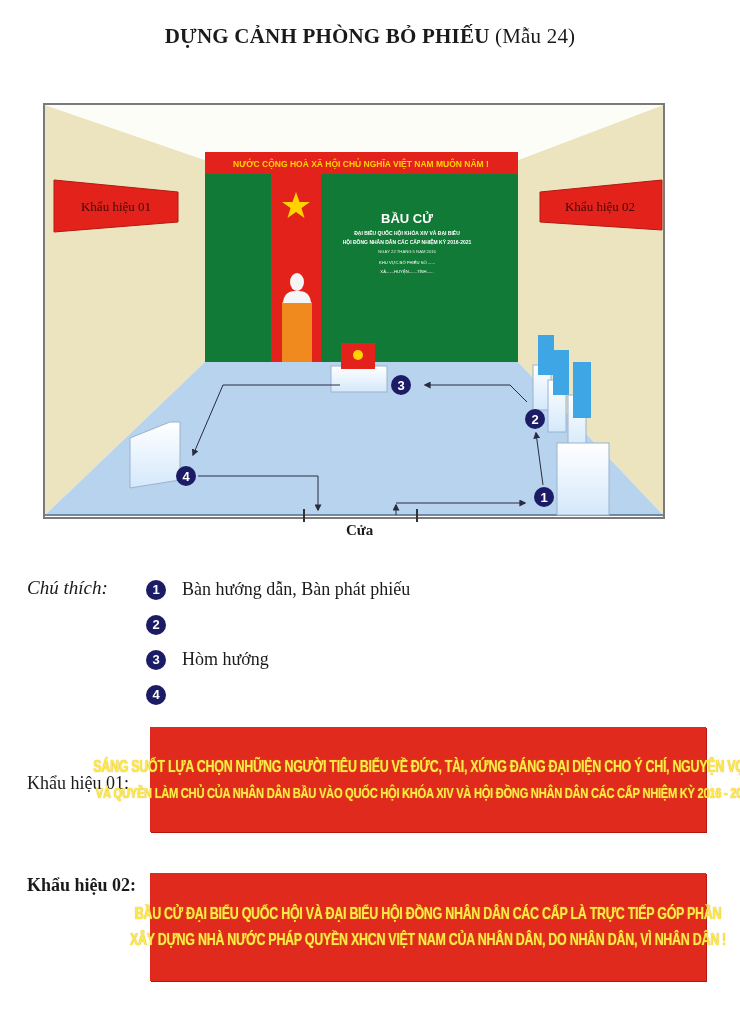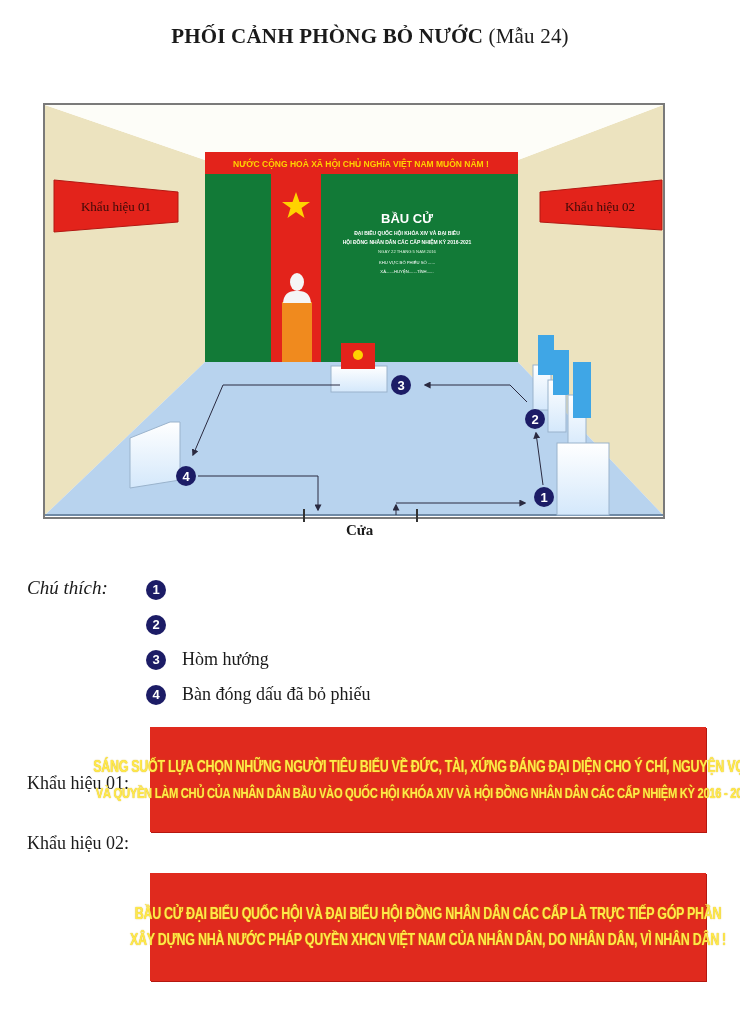--- a/index.html
+++ b/index.html
@@ -14,21 +14,21 @@
   .num-badge { width: 20px; height: 20px; border-radius: 50%; background: #1c1c66; color: #ffffff; font-family: "Liberation Sans", sans-serif; font-weight: bold; font-size: 13px; display: flex; align-items: center; justify-content: center; margin-right: 16px; flex-shrink: 0; }
   .slogan-label { position: absolute; left: 27px; font-size: 18px; }
   .slogan-banner { position: absolute; left: 150px; width: 556px; background: #e02a1e; box-shadow: 1px 1px 0 #b5170f; display: flex; flex-direction: column; align-items: center; justify-content: center; }
   .slogan-line { color: #ffe94a; font-family: "Liberation Sans", sans-serif; font-weight: bold; font-size: 12.5px; transform: scaleY(1.35); letter-spacing: -0.3px; line-height: 26px; white-space: nowrap; text-shadow: 0 0 1px #c9a300; }
   svg text { font-family: "Liberation Sans", sans-serif; }
 </style>
 </head>
 <body>
 
 <div class="title">
-  <span>PHỐI CẢNH PHÒNG BỎ NƯỚC</span>
+  <span>DỰNG CẢNH PHÒNG BỎ PHIẾU</span>
   <span class="sub">(Mẫu 24)</span>
 </div>
 
 <svg class="scene" width="740" height="560" viewBox="0 0 740 560">
   <defs>
     <marker id="arr" viewBox="0 0 10 10" refX="8" refY="5" markerWidth="7" markerHeight="7" orient="auto">
       <path d="M0,0 L10,5 L0,10 z" fill="#2a2a40"></path>
     </marker>
     <linearGradient id="boxg" x1="0" y1="0" x2="0" y2="1">
       <stop offset="0" stop-color="#ffffff"></stop>
@@ -115,37 +115,37 @@
       <text x="186" y="481" fill="#fff" font-size="13" font-weight="bold" text-anchor="middle">4</text>
     </g>
 </svg>
 
 <div class="door-label">Cửa</div>
 
 <div class="legend-title">Chú thích:</div>
 <div class="legend-list">
   <div class="legend-item">
     <span class="num-badge">1</span>
+    <span>Bàn hướng dẫn, Bàn phát phiếu</span>
   </div>
   <div class="legend-item">
     <span class="num-badge">2</span>
   </div>
   <div class="legend-item">
     <span class="num-badge">3</span>
     <span>Hòm hướng</span>
   </div>
   <div class="legend-item">
     <span class="num-badge">4</span>
-    <span>Bàn đóng dấu đã bỏ phiếu</span>
   </div>
 </div>
 
 <div class="slogan-label" style="top:729px;margin-top:44px;">Khẩu hiệu 01:</div>
 <div class="slogan-banner" style="top:727px; height:105px;">
   <div class="slogan-line">SÁNG SUỐT LỰA CHỌN NHỮNG NGƯỜI TIÊU BIỂU VỀ ĐỨC, TÀI, XỨNG ĐÁNG ĐẠI DIỆN CHO Ý CHÍ, NGUYỆN VỌNG</div>
   <div class="slogan-line" style="font-size:11.2px;">VÀ QUYỀN LÀM CHỦ CỦA NHÂN DÂN BẦU VÀO QUỐC HỘI KHÓA XIV VÀ HỘI ĐỒNG NHÂN DÂN CÁC CẤP NHIỆM KỲ 2016 - 2021 !</div>
 </div>
 
-<div class="slogan-label" style="top:833px;">Khẩu hiệu 02:</div>
+<div class="slogan-label" style="top:875px;font-weight:bold;">Khẩu hiệu 02:</div>
 <div class="slogan-banner" style="top:873px; height:108px;text-align:center;">
   <div class="slogan-line">BẦU CỬ ĐẠI BIỂU QUỐC HỘI VÀ ĐẠI BIỂU HỘI ĐỒNG NHÂN DÂN CÁC CẤP LÀ TRỰC TIẾP GÓP PHẦN</div>
   <div class="slogan-line">XÂY DỰNG NHÀ NƯỚC PHÁP QUYỀN XHCN VIỆT NAM CỦA NHÂN DÂN, DO NHÂN DÂN, VÌ NHÂN DÂN !</div>
 </div>
 
 </body></html>

